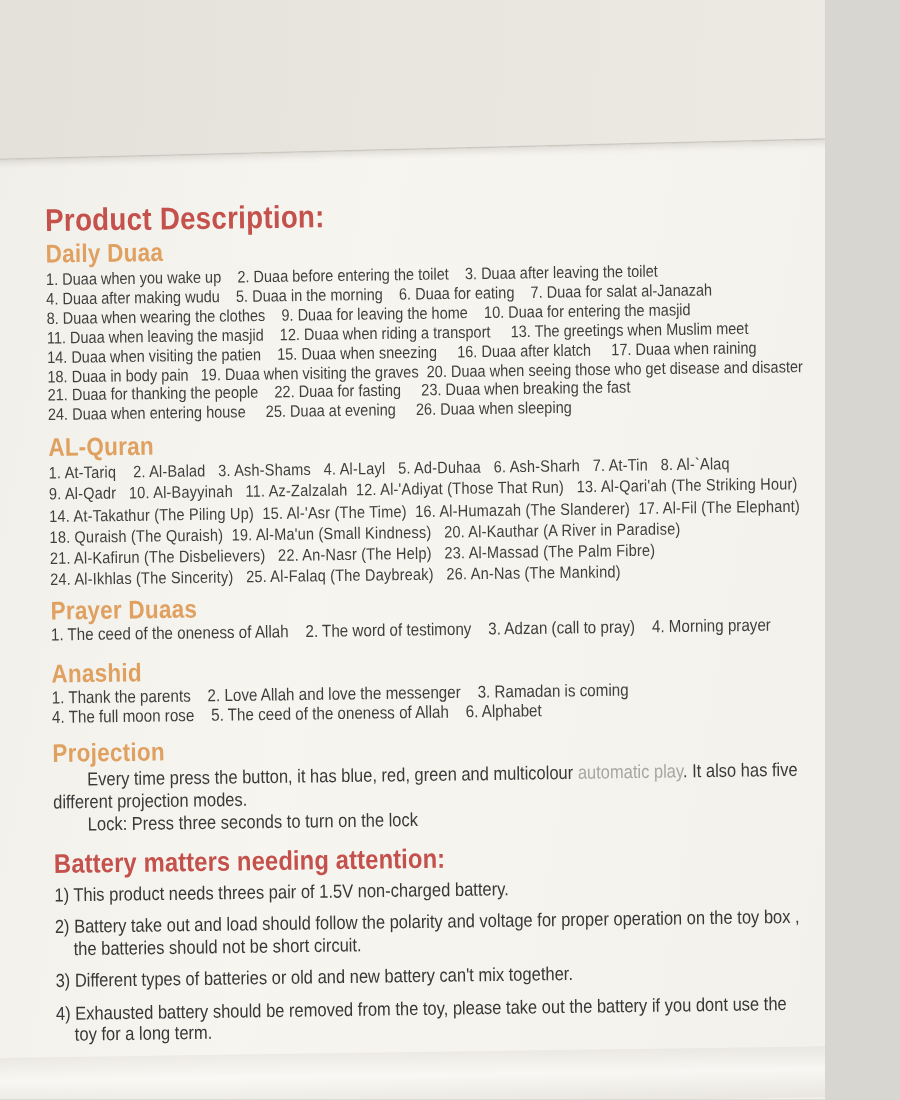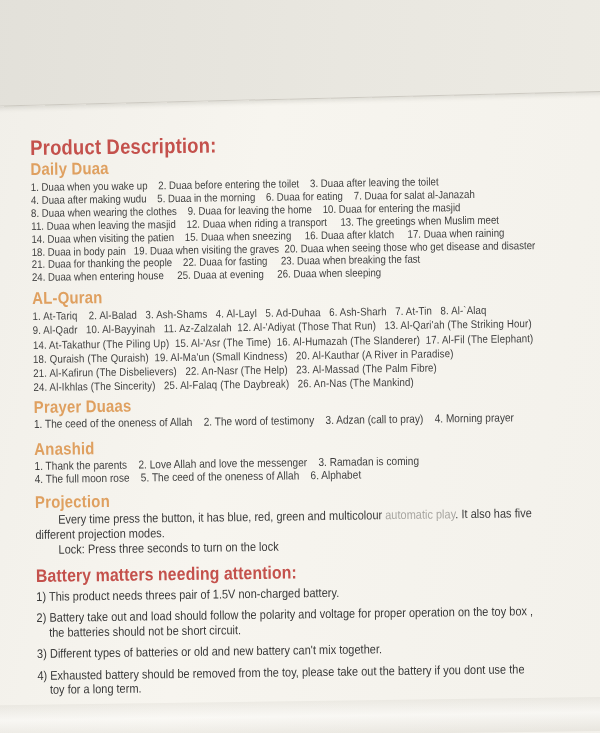--- a/index.html
+++ b/index.html
@@ -1,17 +1,17 @@
 <!DOCTYPE html>
 <html><head>
 <meta charset="utf-8">
 <style>
   html,body{margin:0;padding:0;background:#d8d6d0;}
   .photo{
-    position:relative;width:600px;height:733px;overflow:hidden;
+    position:relative;width:550px;height:733px;overflow:hidden;
     background:linear-gradient(100deg,#f1efe9,#f7f5ef 40%,#f3f1eb);
     font-family:"Liberation Sans","DejaVu Sans",sans-serif;
   }
   
   .backdrop{
     position:absolute;left:-30px;top:-52px;width:680px;height:150px;
     background:linear-gradient(95deg,#e2e0d9,#e9e7e0 55%,#edebe4);
     border-bottom:1px solid #ccc9c1;
     box-shadow:0 2px 4px rgba(90,85,75,.16);
     transform:rotate(-1.4deg);

